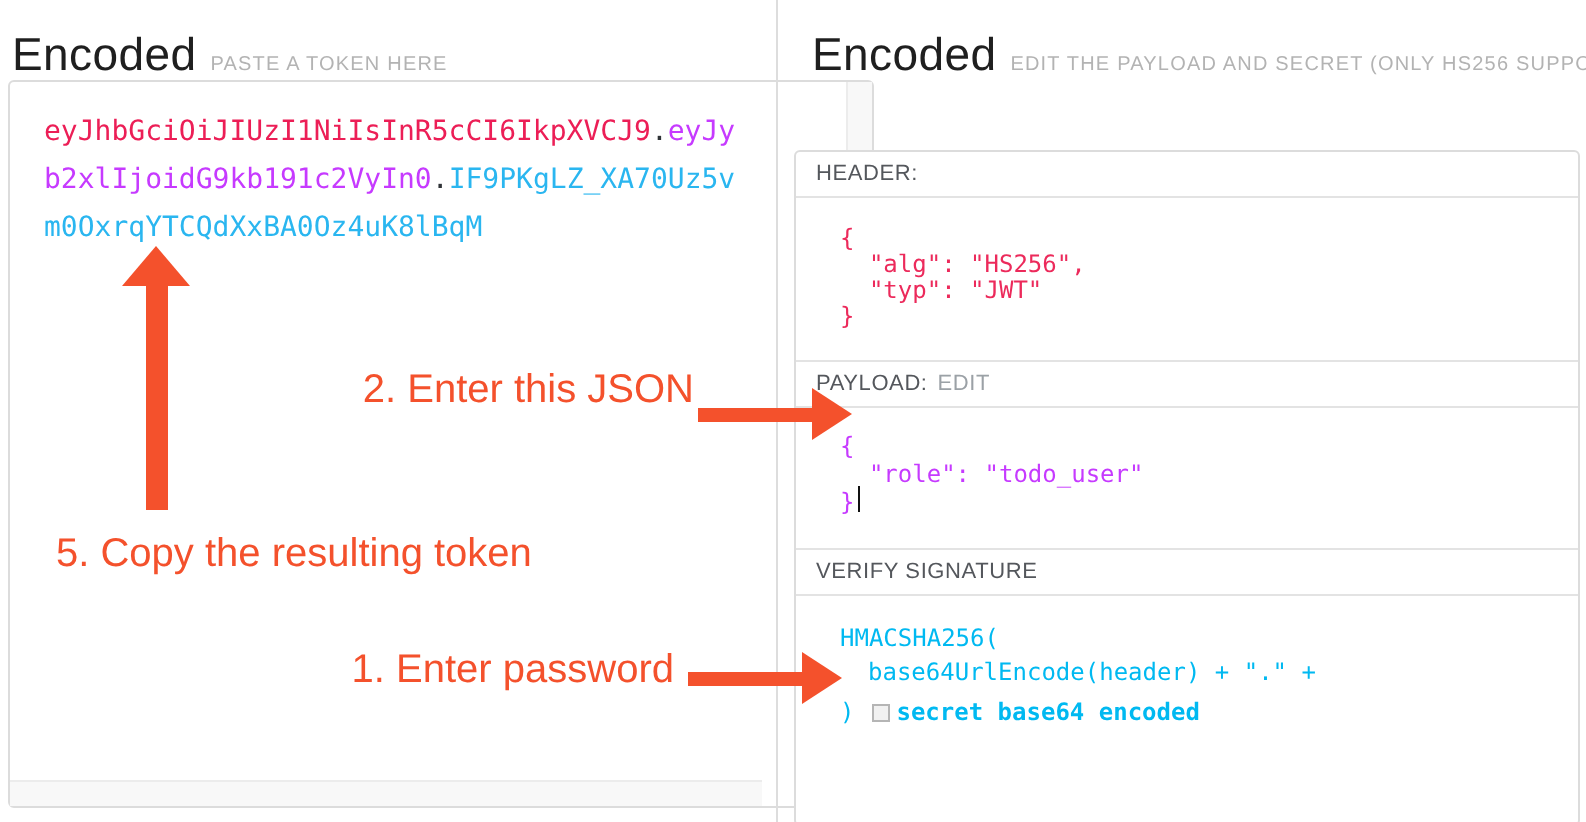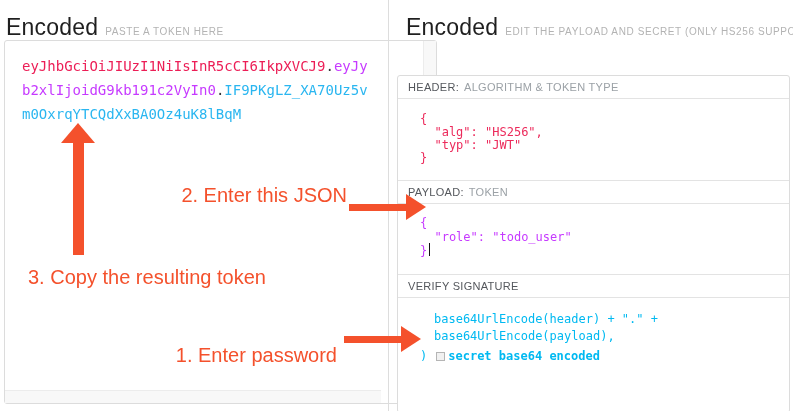--- a/index.html
+++ b/index.html
@@ -87,64 +87,63 @@
 <div class="v-divider"></div>
 
 <div class="panel-head" id="dec-head">
   <span class="big">Encoded</span><span class="sub">EDIT THE PAYLOAD AND SECRET (ONLY HS256 SUPPORTED)</span>
 </div>
 
 <div class="decoded-box">
 
   <div class="sec-label">
     <span class="l1">HEADER:</span>
-    <span class="l2">ALGORITHM &amp; TOKEN TYPE</span>
   </div>
   <div class="code-area" id="header-json">
     <pre class="mono">{
   "alg": "HS256",
   "typ": "JWT"
 }</pre>
   </div>
 
   <div class="sec-label">
     <span class="l1">PAYLOAD:</span>
-    <span class="l2">TOKEN</span>
+    <span class="l2">EDIT</span>
   </div>
   <div class="code-area" id="payload-json">
     <pre class="mono">{
   "role": "todo_user"
 }</pre>
     <div class="caret"></div>
   </div>
 
   <div class="sec-label" id="verify-label">
     <span class="l1">VERIFY SIGNATURE</span>
   </div>
   <div class="sig-area mono">
+    <div>HMACSHA256(</div>
     <div class="indent">base64UrlEncode(header) + "." +</div>
-    <div class="indent">base64UrlEncode(payload),</div>
     <div class="close-row">
       <span>)</span>
       <span class="checkbox"></span>
       <b>secret base64 encoded</b>
     </div>
   </div>
 </div>
 
 <div class="arrow-up">
   <div class="head"></div>
   <div class="shaft"></div>
 </div>
 
 <div class="ann ann-right" style="left:100px;top:184px;width:247px;">2. Enter this JSON</div>
 <div class="arrow-right" style="left:349px;top:194px;">
   <div class="shaft"></div>
   <div class="head"></div>
 </div>
 
-<div class="ann" style="left:28px;top:266px;">3. Copy the resulting token</div>
+<div class="ann" style="left:28px;top:266px;">5. Copy the resulting token</div>
 
-<div class="ann ann-right" style="left:100px;top:344px;width:237px;">1. Enter password</div>
+<div class="ann ann-right" style="left:100px;top:324px;width:237px;">1. Enter password</div>
 <div class="arrow-right" style="left:344px;top:326px;">
   <div class="shaft"></div>
   <div class="head"></div>
 </div>
 
 </body></html>

